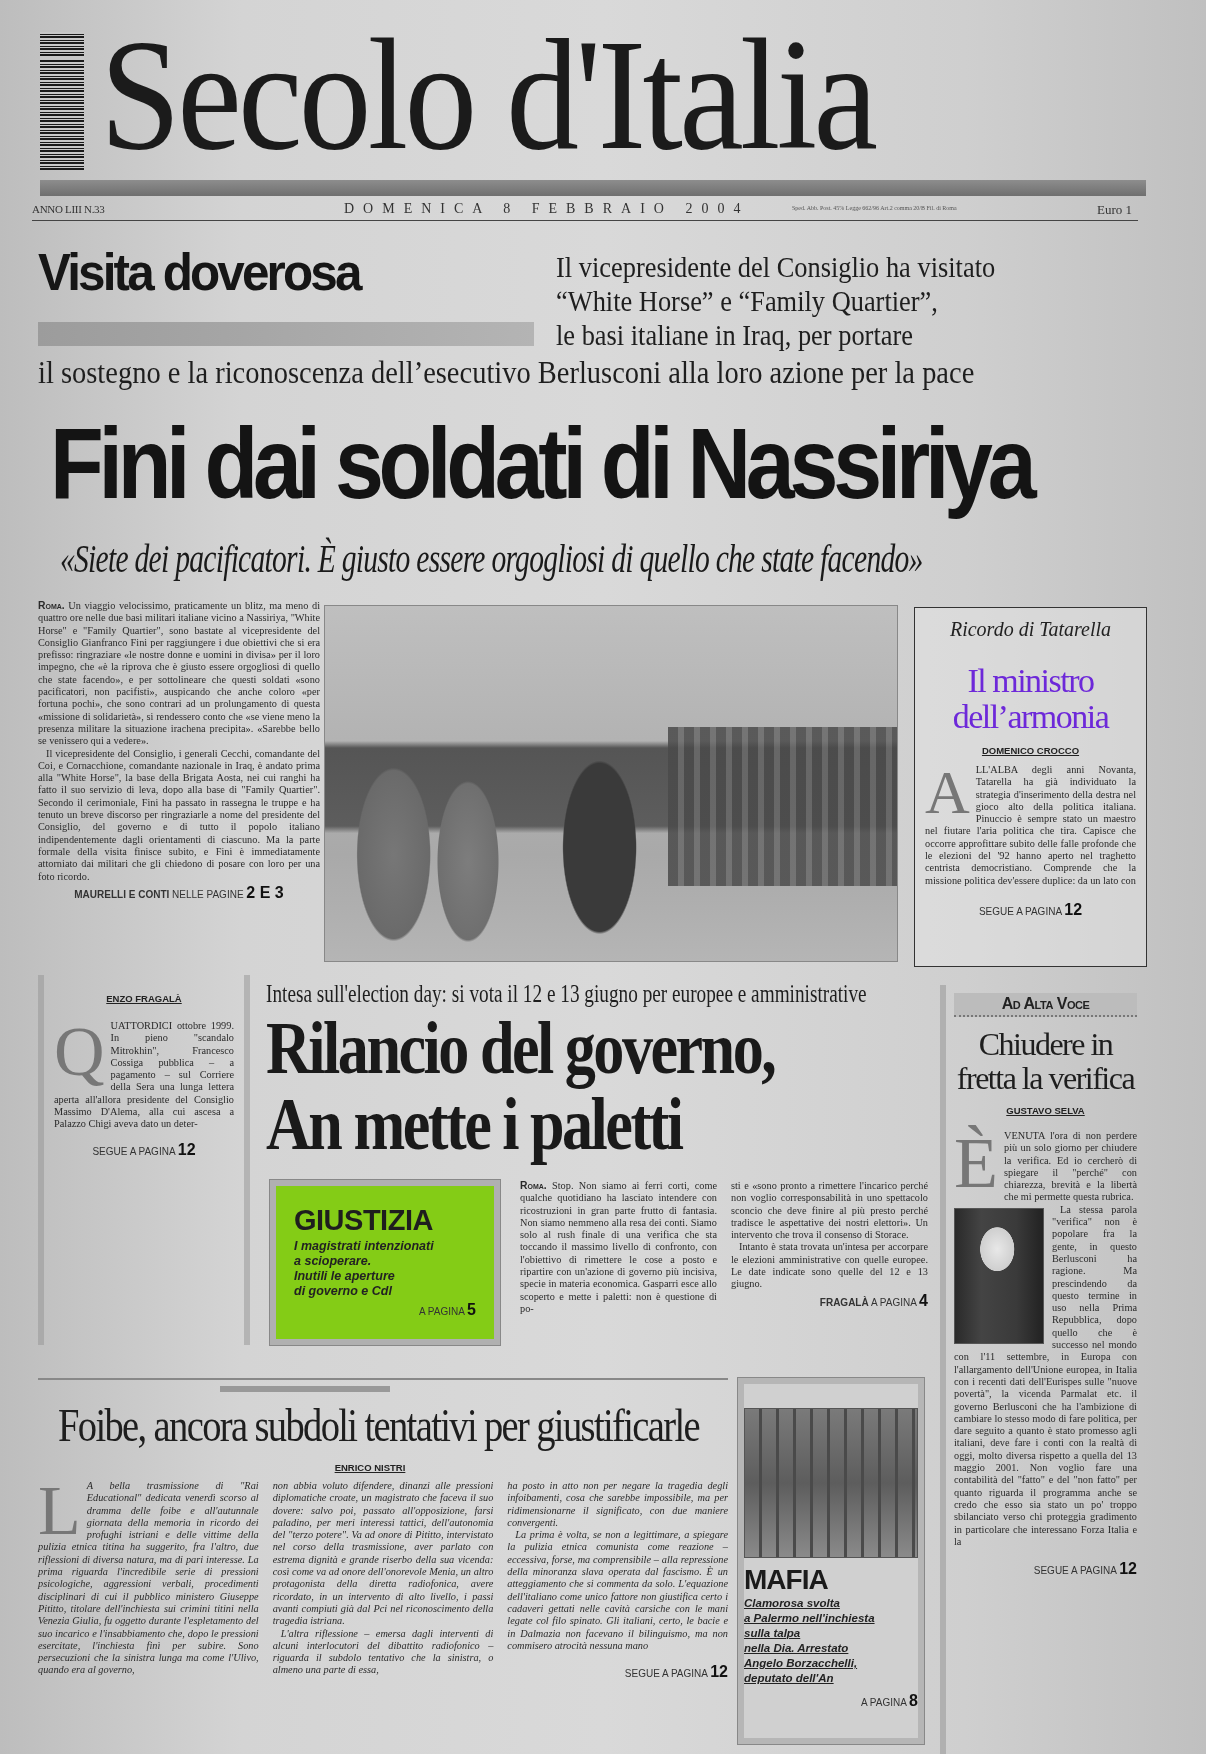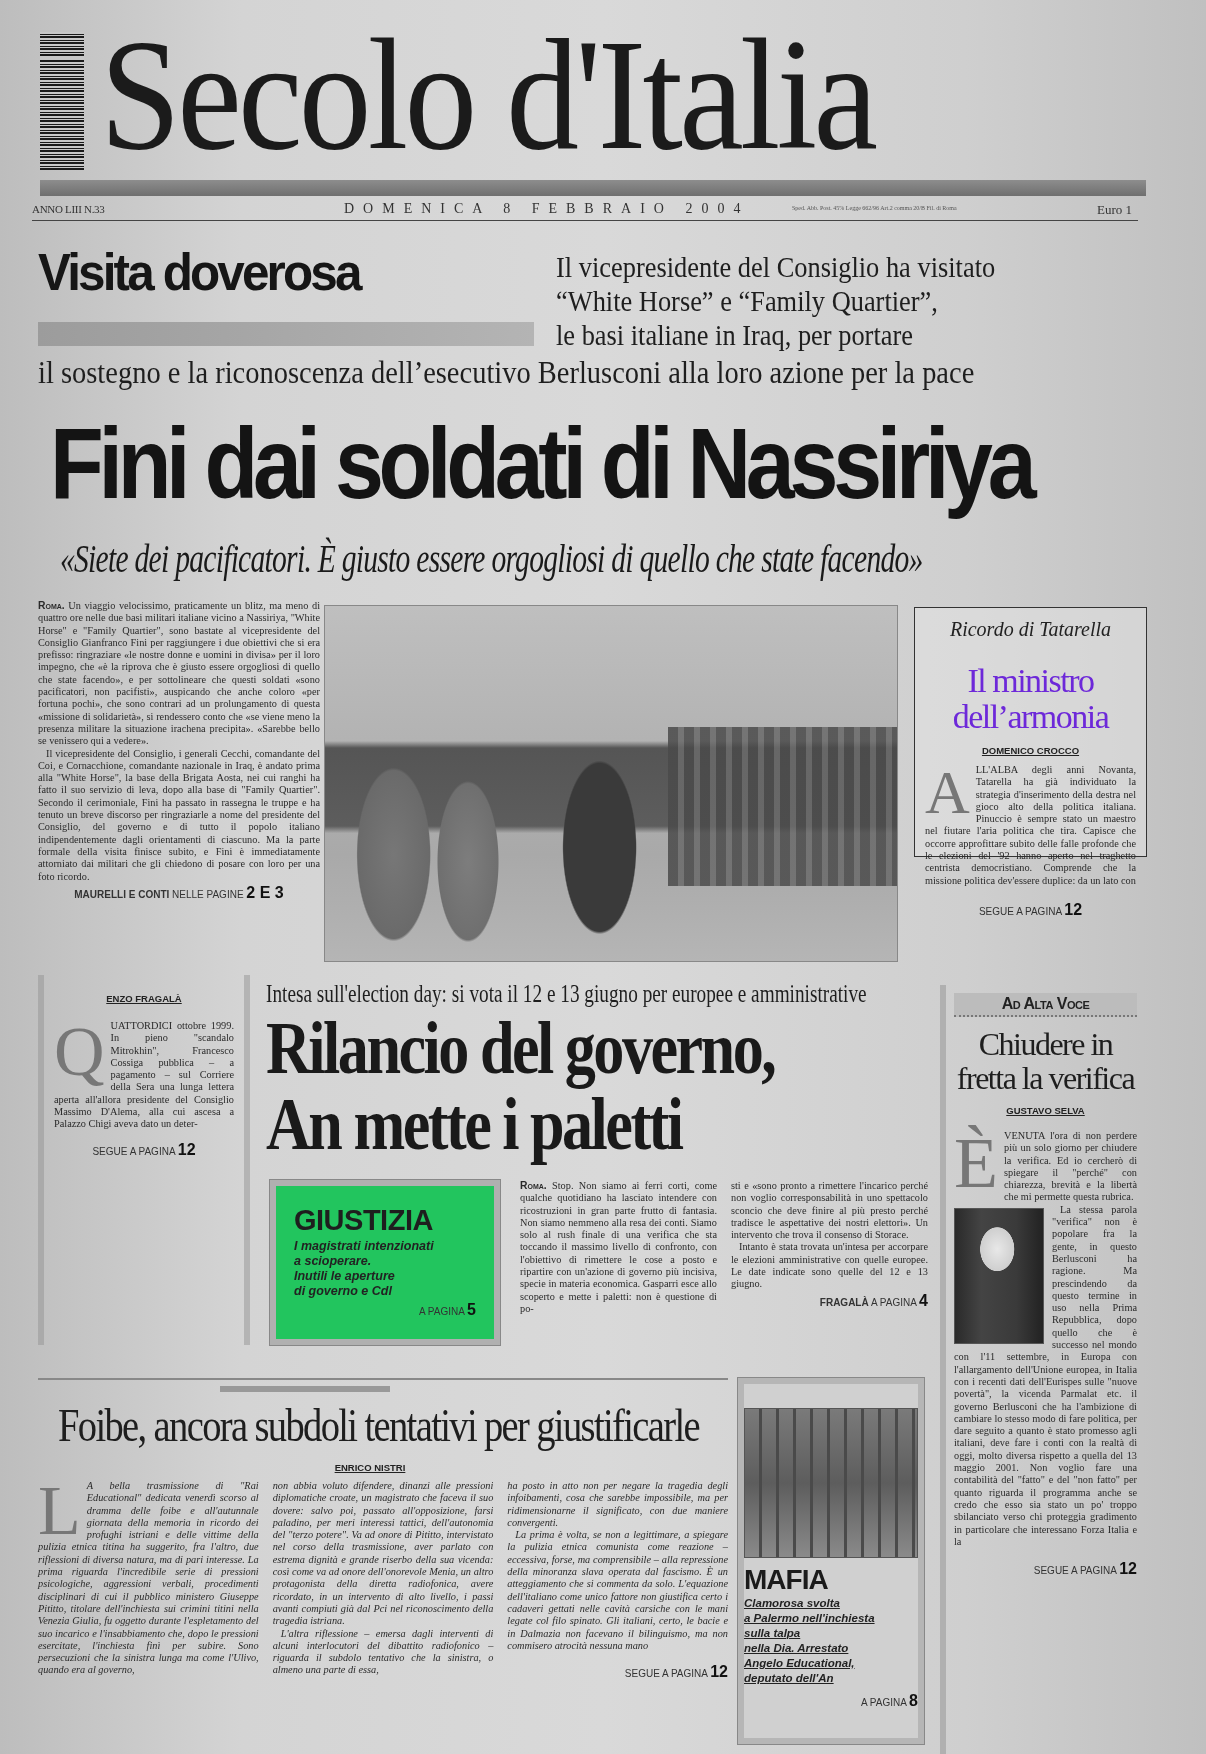--- a/index.html
+++ b/index.html
@@ -91,21 +91,21 @@
       linear-gradient(180deg, #bfbfbf 0%, #b2b2b2 40%, #a9a9a9 70%, #b5b5b5 100%);
     border: 1px solid #888;
   }
   .photo-main .troops {
     position:absolute; left: 60%; top: 34%; width: 40%; height: 45%;
     background: repeating-linear-gradient(90deg, #4a4a4a 0px, #4a4a4a 10px, #6a6a6a 10px, #6a6a6a 16px);
     opacity: 0.85;
   }
 
   .sidebar-box {
-    left: 914px; top: 607px; width: 233px; height: 250px;
+    left: 914px; top: 607px; width: 233px; height: 360px;
     border: 1px solid #333; background: rgba(230,230,230,0.5);
     padding: 10px 10px;
   }
   .sidebar-box .tag { font-style: italic; font-size: 20px; text-align: center; color:#222; }
   .sidebar-box .title { font-size: 34px; line-height: 36px; text-align: center; color:#6d28d9; margin-top: 22px; letter-spacing:-1.5px; }
   .byline { font-family: "Liberation Sans", "DejaVu Sans", sans-serif; font-weight:bold; font-size: 9.5px; text-align:center; text-decoration: underline; margin: 10px 0 8px; color:#222; }
   .dropcap { float:left; font-size: 62px; line-height: 52px; color:#777; margin: 2px 6px 0 0; }
   .sidebar-box .cont { text-align:center; margin-top: 14px; }
 
   
@@ -122,21 +122,21 @@
     transform: scaleX(0.77); transform-origin: left;
   }
   .center-head {
     left: 266px; top: 1010px; font-size: 74px; line-height: 76px; white-space: nowrap; color:#1a1a1a;
     font-weight: bold; letter-spacing: -3px;
     transform: scaleX(0.84); transform-origin: left;
   }
   .giustizia-box {
     left: 270px; top: 1180px; width: 230px; height: 165px;
     border: 6px solid #b0b0b0; outline: 1px solid #888;
-    background: #22c55e; padding: 18px 18px 10px;
+    background: #84cc16; padding: 18px 18px 10px;
     font-family: "Liberation Sans", "DejaVu Sans", sans-serif;
   }
   .giustizia-box .title { font-size: 29px; font-weight: bold; letter-spacing: -0.5px; color:#1e1e1e; }
   .giustizia-box .text { font-style: italic; font-weight: bold; font-size: 12.5px; line-height: 15px; color:#222; margin-top: 2px; }
   .giustizia-box .cont { margin-top: 2px; }
 
   .center-cols { left: 520px; top: 1180px; width: 408px; display: flex; gap: 14px; }
   .center-cols .c { flex: 1; }
   .center-cols .cont { margin-top: 4px; }
 
@@ -331,20 +331,20 @@
 </div>
 
 <div class="abs mafia-box">
   <div class="photo" title="Palermo building"></div>
   <div class="title">MAFIA</div>
   <div class="text">
     <div>Clamorosa svolta</div>
     <div>a Palermo nell'inchiesta</div>
     <div>sulla talpa</div>
     <div>nella Dia. Arrestato</div>
-    <div>Angelo Educational,</div>
+    <div>Angelo Borzacchelli,</div>
     <div>deputato dell'An</div>
   </div>
   <div class="cont">
     <span>A PAGINA</span>
     <b>8</b>
   </div>
 </div>
 
 </body></html>

